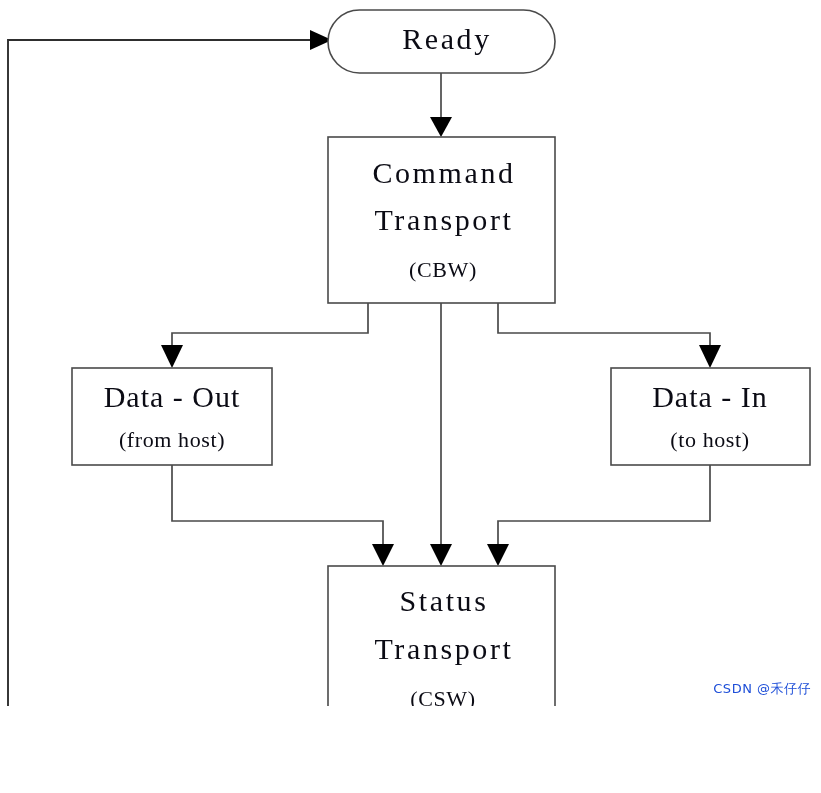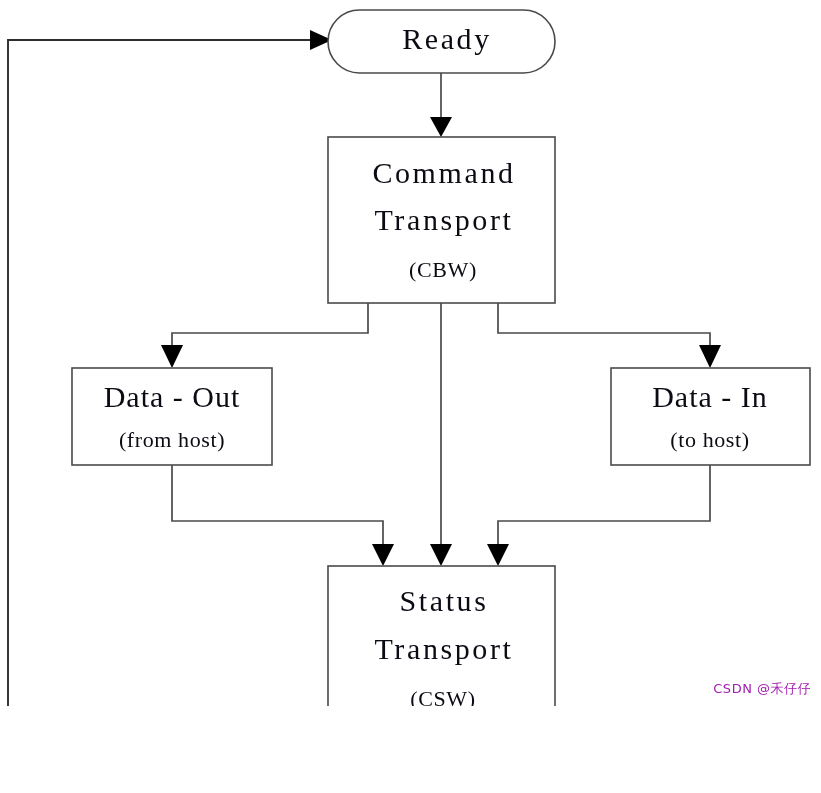--- a/index.html
+++ b/index.html
@@ -64,21 +64,21 @@
   .label-sub {
     font-size: 22px;
     letter-spacing: 0.6px;
   }
   .watermark {
     position: absolute;
     right: 10px;
     bottom: 8px;
     font-family: "DejaVu Sans", "Liberation Sans", sans-serif;
     font-size: 13px;
-    color: #a21caf;
+    color: #1d4ed8;
     letter-spacing: 0.5px;
     user-select: none;
     white-space: nowrap;
   }
 </style>
 </head>
 <body>
 
 <div id="diagram-canvas">
 

